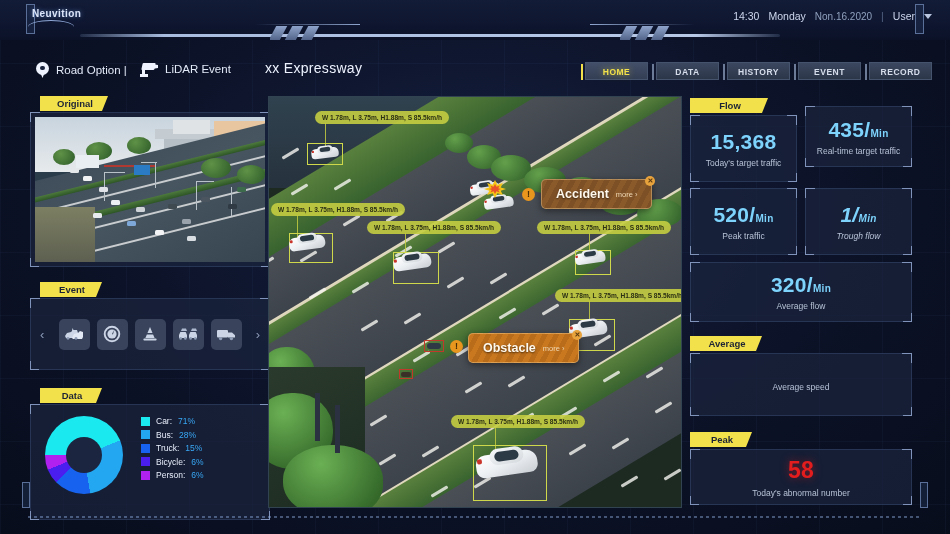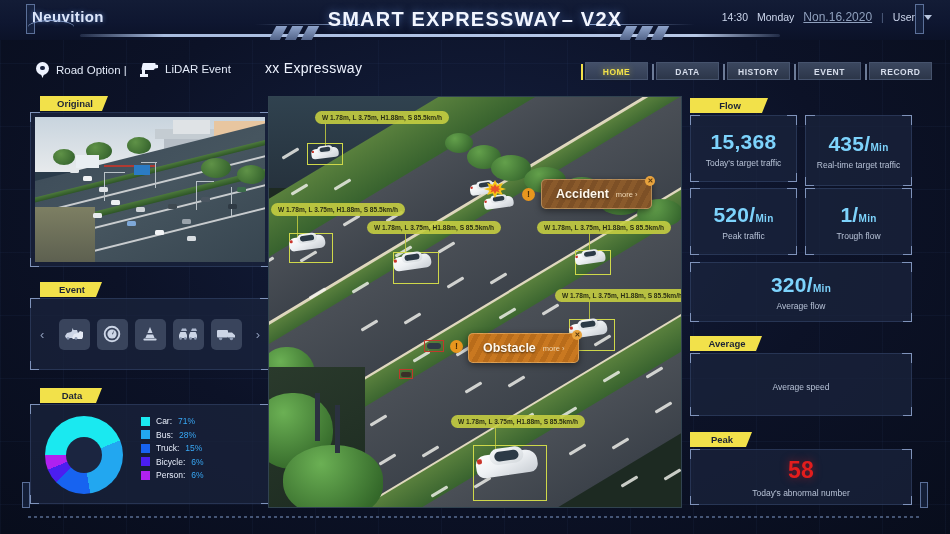--- a/index.html
+++ b/index.html
@@ -25,29 +25,29 @@
     background:linear-gradient(to right, rgba(150,180,230,.15), #a8bcdf 12%, #b7c8e6 88%, rgba(150,180,230,.15));
     border-radius:2px;
   }
   .hdr-title {
     position:absolute; left:0; top:8px; width:950px; text-align:center;
     font-size:20px; font-weight:bold; letter-spacing:1.2px; color:#f2f6ff;
     text-shadow:0 0 8px rgba(120,170,255,.55);
   }
   .hdr-title-line { position:absolute; top:24px; height:1px; background:linear-gradient(to right,rgba(140,170,220,0),#8fa6cf); }
   .logo {
-    position:absolute; left:32px; top:8px; font-size:15px; font-weight:bold;
+    position:absolute; left:32px; top:8px; font-size:10px; font-weight:bold;
     color:#dce6fa; letter-spacing:.4px; text-shadow:0 0 5px rgba(120,170,255,.6);
   }
   .logo-swoosh { position:absolute; left:28px; top:20px; width:46px; height:7px;
     border-top:1.5px solid #8ea6d4; border-radius:50%/100% 100% 0 0; }
   .corner-bracket { position:absolute; top:4px; width:9px; height:30px;
     border:1px solid #5b7099; background:rgba(30,45,80,.5); }
   .hdr-right { position:absolute; right:18px; top:10px; display:flex; align-items:center; gap:9px; font-size:10.5px; color:#ccd6ec; }
-  .hdr-right .dim { color:#8fa0bd; font-size:12px;text-decoration:underline; }
+  .hdr-right .dim { color:#8fa0bd; font-size:10px; }
   .hdr-sep { color:#536384; }
   .caret-dn { width:0;height:0;border-left:4px solid transparent;border-right:4px solid transparent;border-top:5px solid #b9c6de; }
   .deco-slash { position:absolute; top:26px; height:14px; width:60px; overflow:hidden; }
   .deco-slash i { position:absolute; top:0; width:11px; height:16px; background:linear-gradient(to bottom,#8fa4cb,#4a5b80); transform:skewX(-28deg); }
 
   
   .nav { position:absolute; left:0; top:52px; width:950px; height:40px; }
   .nav-item { position:absolute; display:flex; align-items:center; gap:7px; font-size:11.5px; color:#e2e9f7; }
   .nav-road { left:36px; top:10px; }
   .nav-lidar { left:140px; top:10px; }
@@ -106,21 +106,21 @@
   .elev { position:absolute; background:#cdd4d8; }
   .pole { position:absolute; width:1.4px; background:#b9c2c8; }
   .pole-arm { position:absolute; height:1.4px; background:#b9c2c8; }
 
   .event-panel { left:30px; top:298px; width:240px; height:72px; }
   .ev-row { position:absolute; left:0; top:0; width:100%; height:100%; display:flex; align-items:center; justify-content:center; gap:7px; }
   .ev-btn { width:31px; height:31px; border-radius:5px; background:#39445c; display:flex; align-items:center; justify-content:center; }
   .ev-arrow { position:absolute; top:28px; color:#8b99b6; font-size:13px; }
   .ev-arrow.l { left:9px; } .ev-arrow.r { right:9px; }
 
-  .data-panel { left:30px; top:404px; width:240px; height:100px; }
+  .data-panel { left:30px; top:404px; width:240px; height:116px; }
   .donut-wrap { position:absolute; left:14px; top:11px; width:78px; height:78px; }
   .donut { width:78px; height:78px; border-radius:50%; }
   .donut::after { content:""; position:absolute; left:21px; top:21px; width:36px; height:36px; border-radius:50%; background:#1b2540; }
   .legend { position:absolute; left:110px; top:11px; display:flex; flex-direction:column; gap:3.5px; }
   .lg-row { display:flex; align-items:center; gap:6px; font-size:8.5px; }
   .lg-sw { width:9px; height:9px; }
   .lg-name { color:#e8eefb; }
   .lg-val { color:#38a8f5; }
 
   
@@ -186,21 +186,20 @@
 
 <div class="header">
   <div class="hdr-bg"></div>
   <div class="hdr-line"></div>
   <div class="corner-bracket" style="left:26px;"></div>
   <div class="corner-bracket" style="right:26px;"></div>
   <div class="logo">Neuvition</div>
   <div class="logo-swoosh"></div>
   <div class="hdr-title-line" style="left:255px; width:105px;"></div>
   <div class="hdr-title-line" style="right:255px; width:105px; transform:scaleX(-1);"></div>
-  <div class="hdr-title">SMART EXPRESSWAY– V2X</div>
   <div class="deco-slash" style="left:270px;">
     <i style="left:2px"></i>
       <i style="left:18px"></i>
       <i style="left:34px"></i>
   </div>
   <div class="deco-slash" style="right:270px;">
     <i style="left:2px"></i>
       <i style="left:18px"></i>
       <i style="left:34px"></i>
   </div>
@@ -562,33 +561,33 @@
   </div>
 </div>
 
 <div class="tag" style="left:690px; top:98px; width:78px;">Flow distribution</div>
 <div class="panel stat" style="left:690px; top:115px; width:107px; height:67px;">
   <span class="bl"></span>
     <span class="br"></span>
   <div class="big">15,368</div>
   <div class="cap">Today's target traffic</div>
 </div>
-<div class="panel stat" style="left:805px; top:115px; width:107px; height:71px;">
+<div class="panel stat" style="left:805px; top:106px; width:107px; height:61px;">
   <span class="bl"></span>
     <span class="br"></span>
   <div class="big"><span>435/</span><span class="unit">Min</span></div>
   <div class="cap">Real-time target traffic</div>
 </div>
 <div class="panel stat" style="left:690px; top:188px; width:107px; height:67px;">
   <span class="bl"></span>
     <span class="br"></span>
   <div class="big"><span>520/</span><span class="unit">Min</span></div>
   <div class="cap">Peak traffic</div>
 </div>
-<div class="panel stat" style="left:805px; top:188px; width:107px; height:67px;">
+<div class="panel stat" style="left:805px; top:188px; width:107px; height:67px;font-style:italic;">
   <span class="bl"></span>
     <span class="br"></span>
   <div class="big"><span>1/</span><span class="unit">Min</span></div>
   <div class="cap">Trough flow</div>
 </div>
 <div class="panel stat" style="left:690px; top:262px; width:222px; height:60px;">
   <span class="bl"></span>
     <span class="br"></span>
   <div class="big"><span>320/</span><span class="unit">Min</span></div>
   <div class="cap">Average flow</div>

